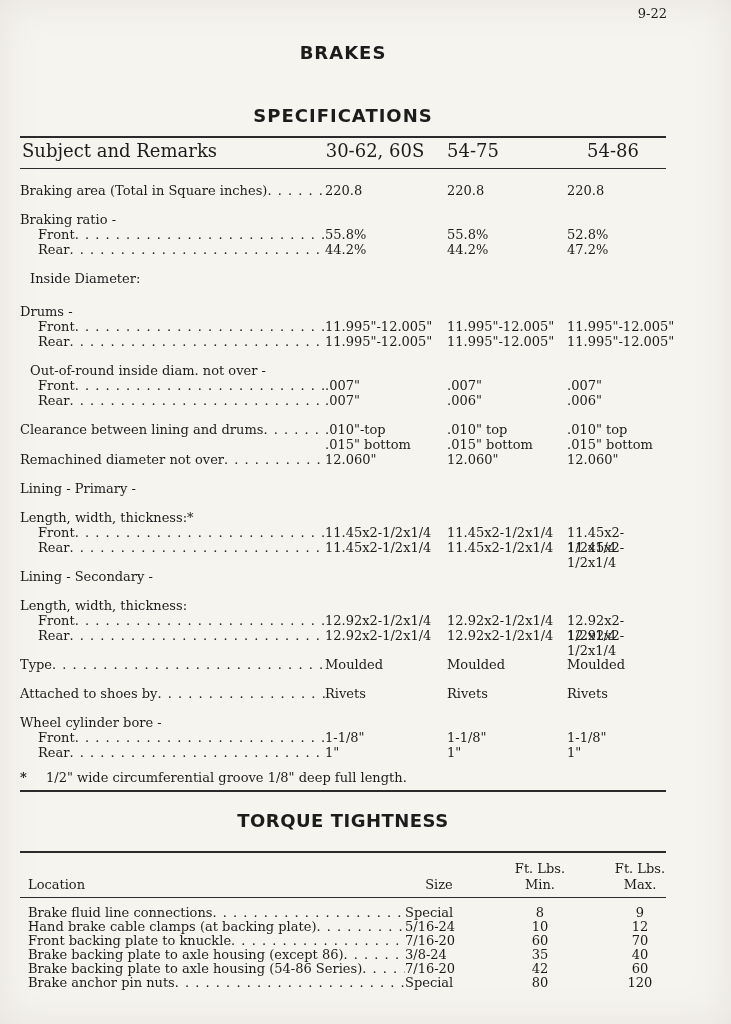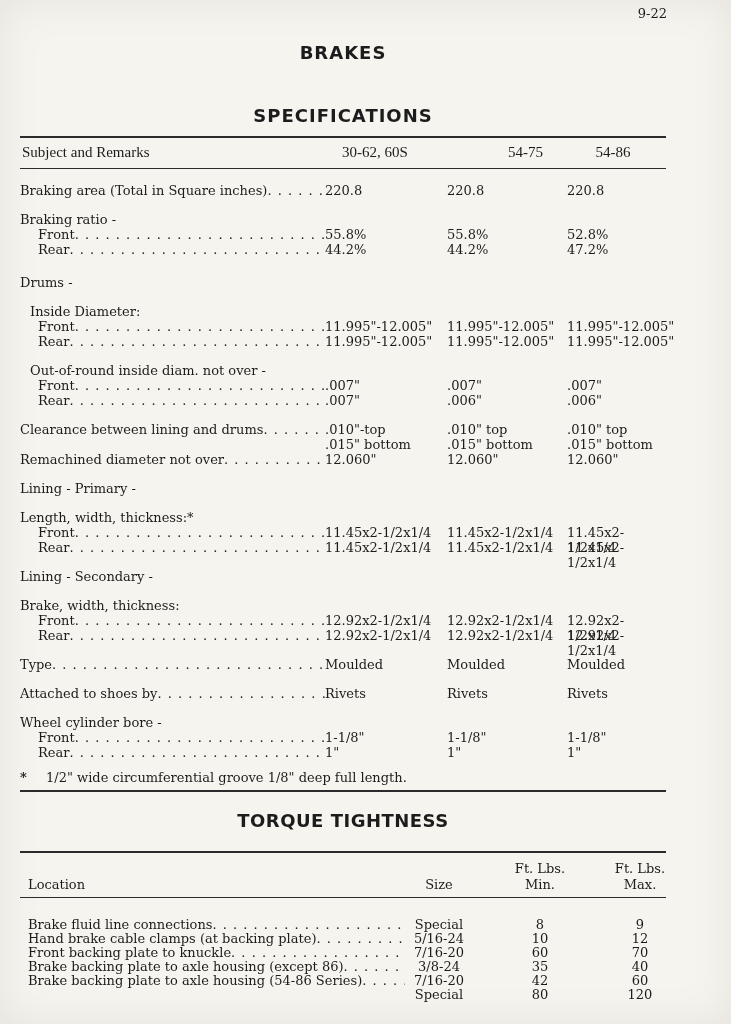--- a/index.html
+++ b/index.html
@@ -20,24 +20,24 @@
   }
   .title{margin-top:42px;}
   .sec-heading{margin-top:42px;}
   .sec-heading.torque{margin-top:18px;letter-spacing:0.5px;}
   .rule{border-top:1px solid #2b2b2b;height:0;}
   .rule.thick{border-top-width:2px;}
   .rule.top-spec{margin-top:10px;}
   .rule.torque-top{margin-top:20px;border-top-width:2px;}
 
   
-  .spec-header{position:relative;height:30px;font-size:15px;font-family:Liberation Serif, serif;}
+  .spec-header{position:relative;height:30px;font-size:18px;}
   .spec-header .sh0{position:absolute;left:2px;bottom:7px;}
   .spec-header .sh1{position:absolute;left:305px;width:100px;text-align:center;bottom:7px;}
-  .spec-header .sh2{position:absolute;left:427px;width:96px;text-align:right;bottom:7px;}
+  .spec-header .sh2{position:absolute;left:427px;width:96px;text-align:left;bottom:7px;}
   .spec-header .sh3{position:absolute;left:547px;width:92px;text-align:center;bottom:7px;}
 
   .srow{position:relative;font-size:13px;line-height:15px;min-height:15px;}
   .srow.tall{min-height:30px;}
   .lwrap{display:flex;width:305px;overflow:hidden;}
   .lbl{white-space:nowrap;}
   .ind1 .lbl{padding-left:10px;}
   .ind2 .lbl{padding-left:18px;}
   .leader{flex:1;min-width:10px;overflow:hidden;white-space:nowrap;}
   .leader::after{
@@ -55,24 +55,24 @@
 
   
   .torque-header{position:relative;height:44px;font-size:13px;}
   .th-loc{position:absolute;left:8px;bottom:5px;}
   .th-size{position:absolute;left:385px;width:68px;text-align:center;bottom:5px;}
   .th-min-top{position:absolute;left:490px;width:60px;text-align:center;bottom:21px;}
   .th-min-bot{position:absolute;left:490px;width:60px;text-align:center;bottom:5px;}
   .th-max-top{position:absolute;left:590px;width:60px;text-align:center;bottom:21px;}
   .th-max-bot{position:absolute;left:590px;width:60px;text-align:center;bottom:5px;}
 
-  .torque-rows{margin-top:20px;}
+  .torque-rows{margin-top:8px;}
   .trow{position:relative;font-size:13px;line-height:14px;min-height:14px;padding-left:8px;}
   .twrap{display:flex;width:377px;overflow:hidden;}
-  .tsize{position:absolute;left:385px;width:68px;text-align:center;top:0;}
+  .tsize{position:absolute;left:385px;width:68px;text-align:left;top:0;}
   .tmin{position:absolute;left:490px;width:60px;text-align:center;top:0;}
   .tmax{position:absolute;left:590px;width:60px;text-align:center;top:0;}
 </style>
 </head>
 <body>
 
 <div class="page">
   <div class="pagenum">9-22</div>
   <div class="content">
 
@@ -115,28 +115,28 @@
         </div>
         <div class="srow ind2" style="margin-top: 0px;">
           <span class="lwrap">
             <span class="lbl">Rear</span>
             <span class="leader"></span>
           </span>
           <span class="val v0">44.2%</span>
           <span class="val v1">44.2%</span>
           <span class="val v2">47.2%</span>
         </div>
+        <div class="srow ind1" style="margin-top: 14px;">
+          <span class="lwrap">
+            <span class="lbl">Inside Diameter:</span>
+          </span>
+        </div>
         <div class="srow ind0" style="margin-top: 18px;">
           <span class="lwrap">
             <span class="lbl">Drums -</span>
-          </span>
-        </div>
-        <div class="srow ind1" style="margin-top: 14px;">
-          <span class="lwrap">
-            <span class="lbl">Inside Diameter:</span>
           </span>
         </div>
         <div class="srow ind2" style="margin-top: 0px;">
           <span class="lwrap">
             <span class="lbl">Front</span>
             <span class="leader"></span>
           </span>
           <span class="val v0">11.995"-12.005"</span>
           <span class="val v1">11.995"-12.005"</span>
           <span class="val v2">11.995"-12.005"</span>
@@ -222,21 +222,21 @@
           <span class="val v1">11.45x2-1/2x1/4</span>
           <span class="val v2">11.45x2-1/2x1/4</span>
         </div>
         <div class="srow ind0" style="margin-top: 14px;">
           <span class="lwrap">
             <span class="lbl">Lining - Secondary -</span>
           </span>
         </div>
         <div class="srow ind0" style="margin-top: 14px;">
           <span class="lwrap">
-            <span class="lbl">Brake, width, thickness:</span>
+            <span class="lbl">Length, width, thickness:</span>
           </span>
         </div>
         <div class="srow ind2" style="margin-top: 0px;">
           <span class="lwrap">
             <span class="lbl">Front</span>
             <span class="leader"></span>
           </span>
           <span class="val v0">12.92x2-1/2x1/4</span>
           <span class="val v1">12.92x2-1/2x1/4</span>
           <span class="val v2">12.92x2-1/2x1/4</span>
@@ -352,20 +352,24 @@
         <div class="trow">
           <span class="twrap">
             <span class="lbl">Brake backing plate to axle housing (54-86 Series)</span>
             <span class="leader"></span>
           </span>
           <span class="tsize">7/16-20</span>
           <span class="tmin">42</span>
           <span class="tmax">60</span>
         </div>
         <div class="trow">
+          <span class="twrap">
+            <span class="lbl">Brake anchor pin nuts</span>
+            <span class="leader"></span>
+          </span>
           <span class="tsize">Special</span>
           <span class="tmin">80</span>
           <span class="tmax">120</span>
         </div>
       </div>
 
   </div>
 </div>
 
 </body></html>

